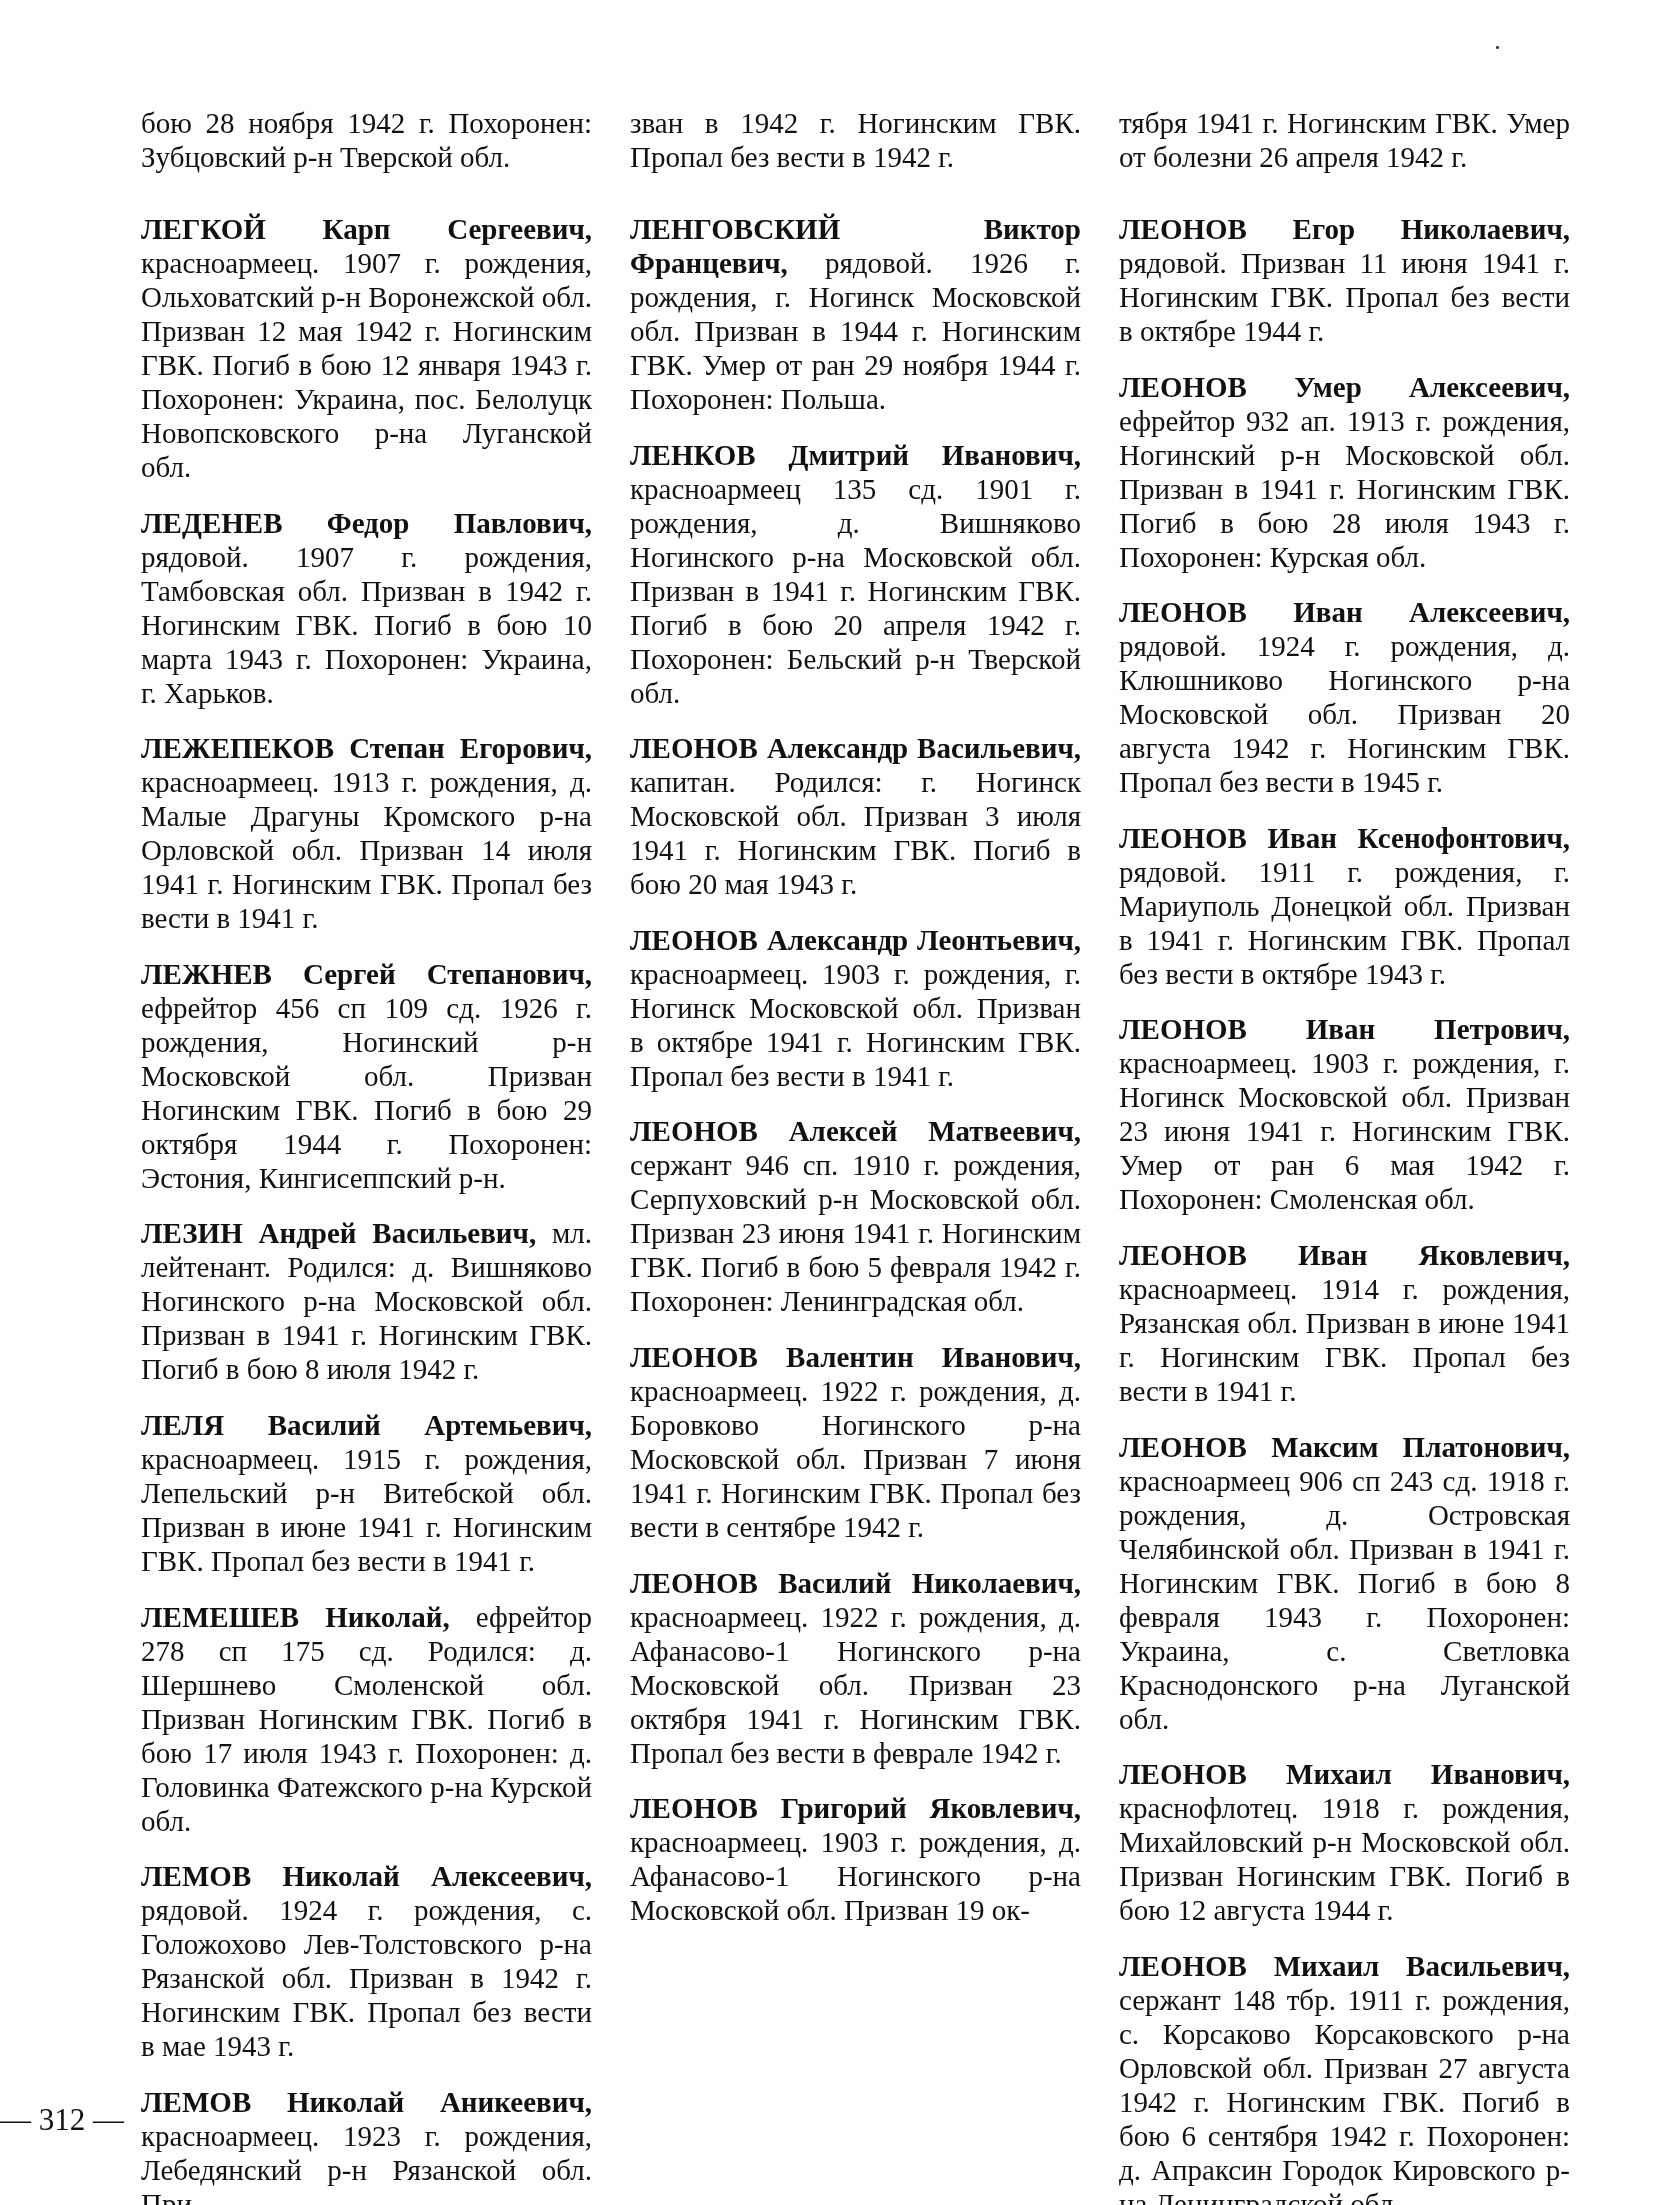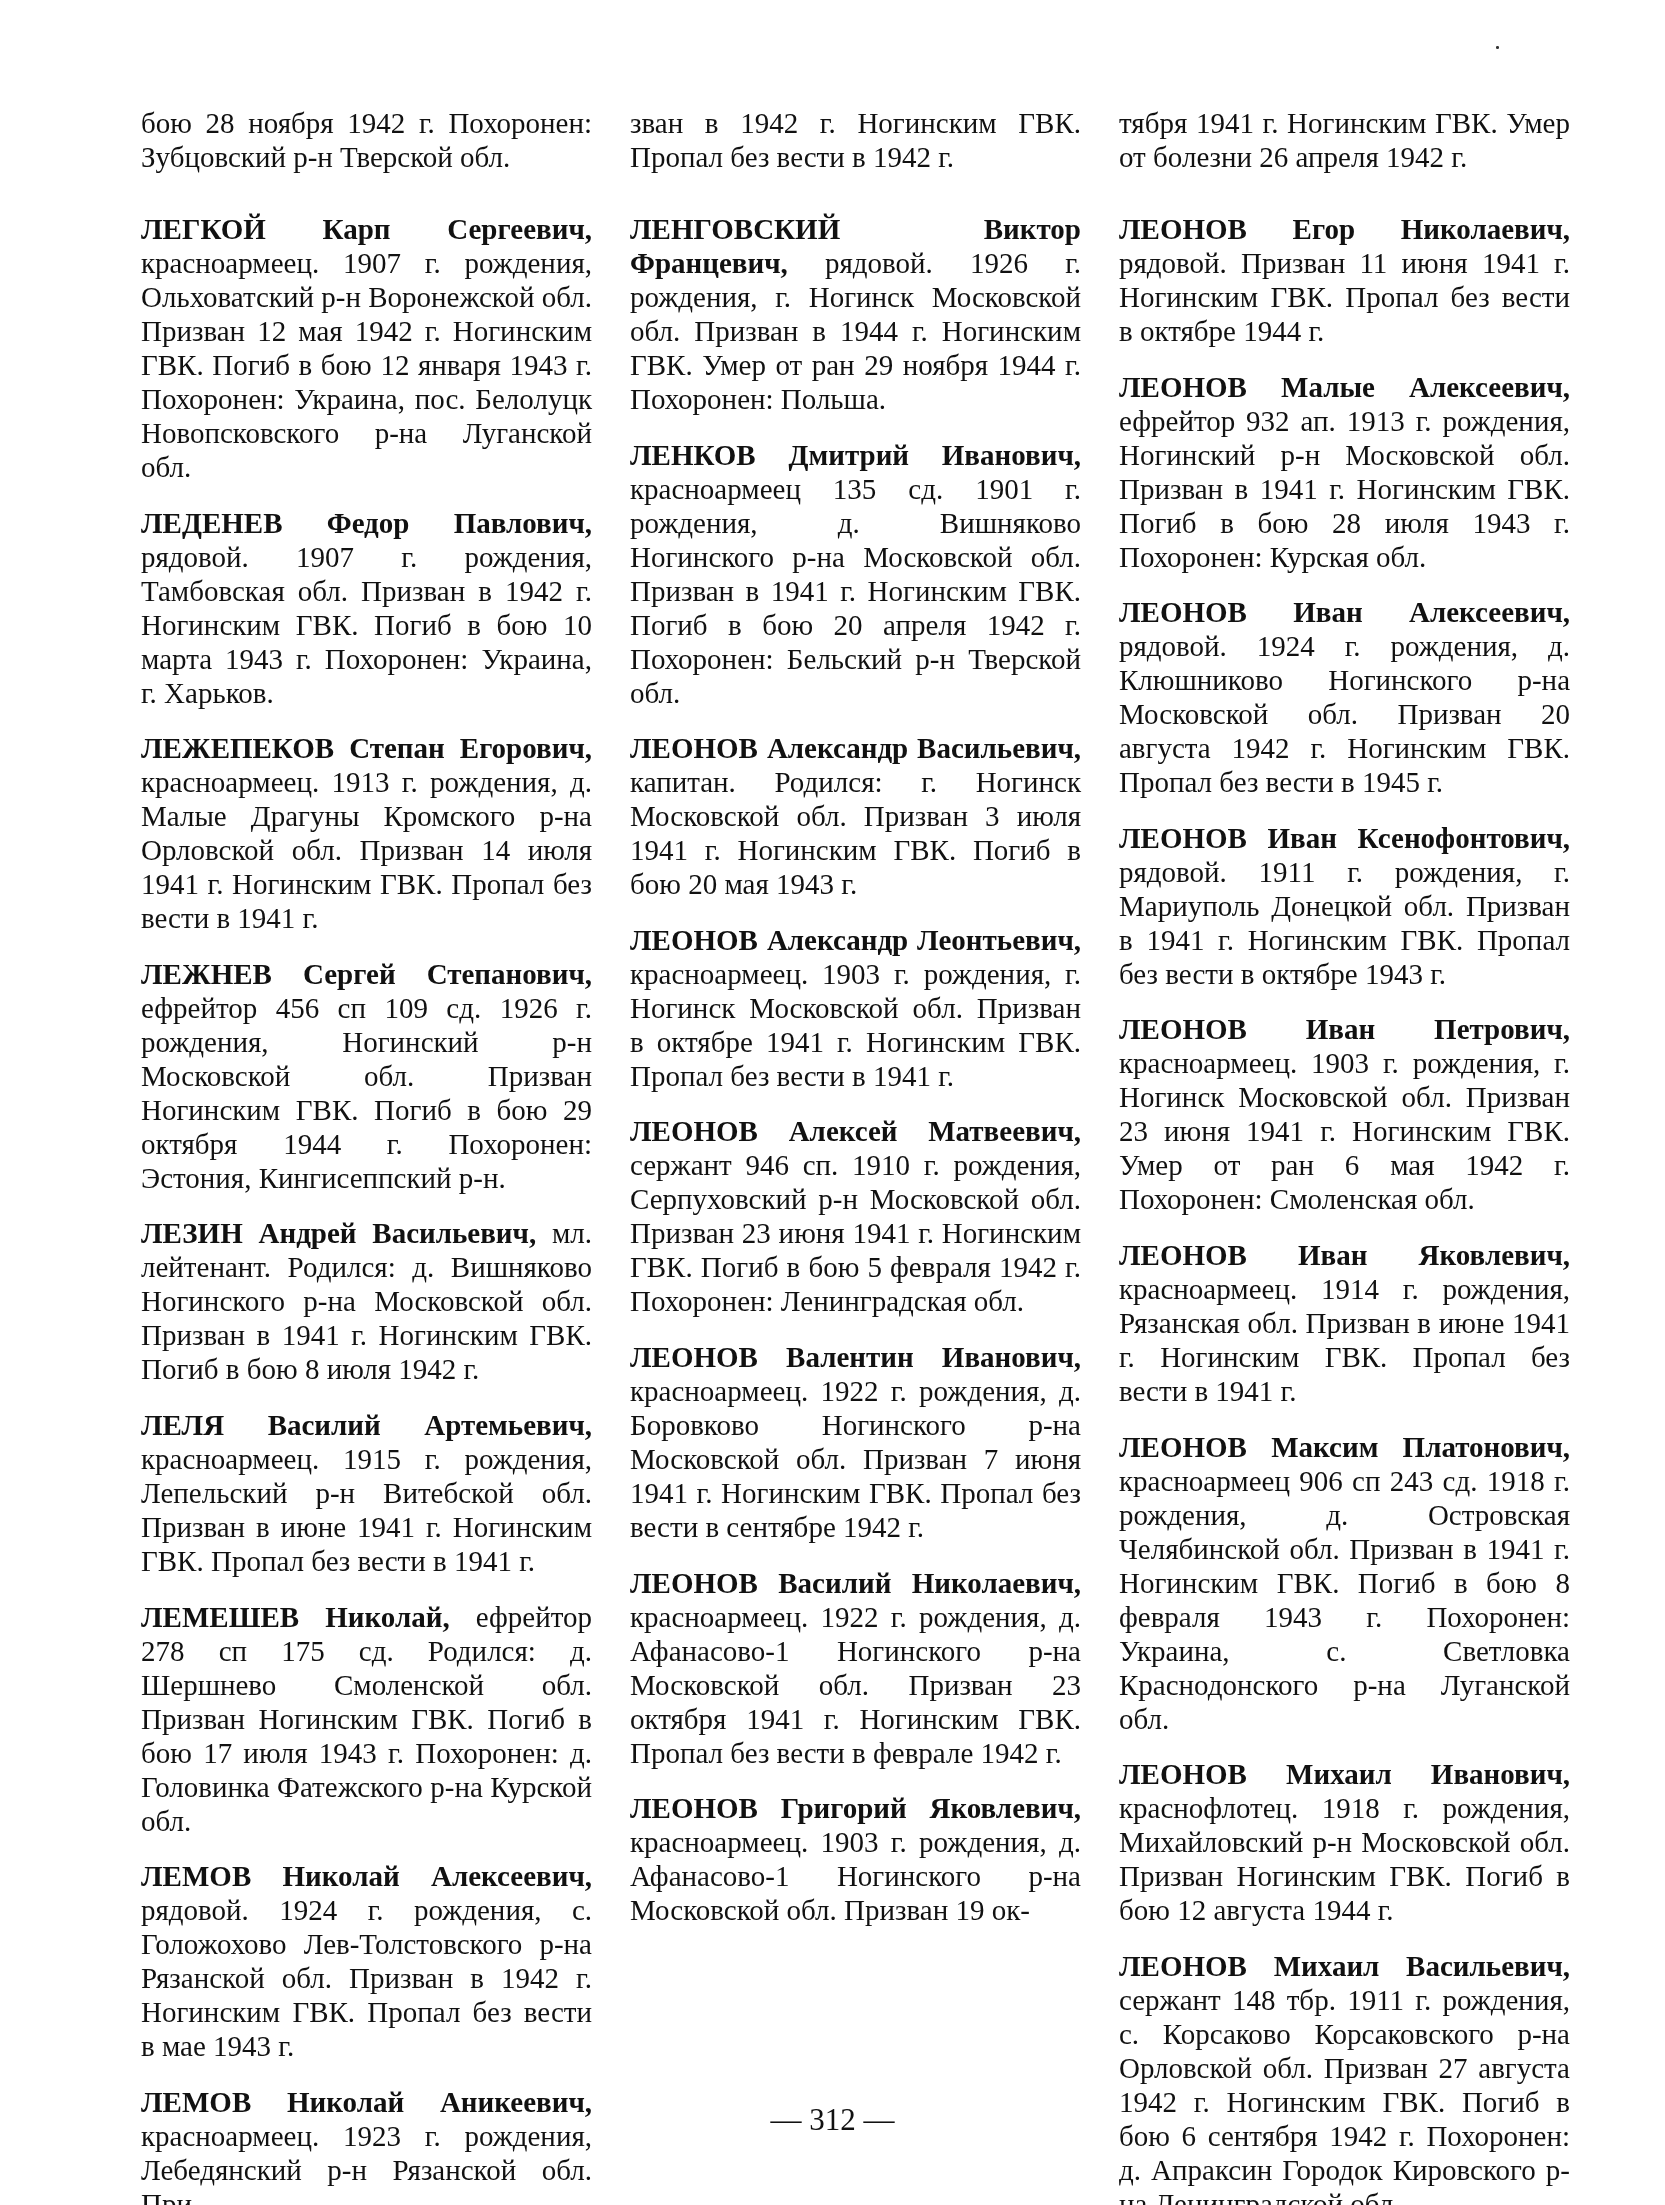--- a/index.html
+++ b/index.html
@@ -4,21 +4,21 @@
 <style>
   html, body { margin: 0; padding: 0; background: #ffffff; }
   body { width: 1665px; height: 2205px; position: relative; overflow: hidden; color: #111; }
   .page { position: absolute; left: 141px; top: 106px; width: 1430px; }
   .columns { display: flex; gap: 38px; align-items: flex-start; }
   .col { width: 451px; font-family: "Liberation Serif", serif; font-size: 29px; line-height: 34px; text-align: justify; }
   .entry { margin: 0 0 21.6px 0; hyphens: manual; }
   .entry .surname { font-weight: bold; margin-top: 25px; }
   .entry .given { font-weight: bold; }
   .cont { margin: 0 0 38px 0; }
-  .page-number { position: absolute; left: 0; width: 1665px; top: 2102px; text-align: center; font-family: "Liberation Serif", serif; font-size: 31px; }
+  .page-number { position: absolute; left: 0; width: 1665px; top: 2102px; font-family: "Liberation Serif", serif; font-size: 31px; }
   .speck { position: absolute; width: 2.7px; height: 2.7px; background: #333; border-radius: 50%; }
 </style>
 </head>
 <body>
 
 <div class="page">
   <div class="columns">
 
     <div class="col">
       <p class="cont">бою 28 ноября 1942 г. Похоронен: Зубцовский р-н Тверской обл.</p>
@@ -41,21 +41,21 @@
       <p class="entry"><span class="surname">ЛЕОНОВ</span> <span class="given">Александр Леонтьевич,</span> <span>красноармеец. 1903 г. рождения, г. Ногинск Московской обл. Призван в октябре 1941 г. Ногинским ГВК. Пропал без вести в 1941 г.</span></p>
       <p class="entry"><span class="surname">ЛЕОНОВ</span> <span class="given">Алексей Матвеевич,</span> <span>сержант 946 сп. 1910 г. рождения, Серпуховский р-н Московской обл. Призван 23 июня 1941 г. Ногинским ГВК. Погиб в бою 5 февраля 1942 г. Похоронен: Ленинградская обл.</span></p>
       <p class="entry"><span class="surname">ЛЕОНОВ</span> <span class="given">Валентин Иванович,</span> <span>красноармеец. 1922 г. рождения, д. Боровково Ногинского р-на Московской обл. Призван 7 июня 1941 г. Ногинским ГВК. Пропал без вести в сентябре 1942 г.</span></p>
       <p class="entry"><span class="surname">ЛЕОНОВ</span> <span class="given">Василий Николаевич,</span> <span>красноармеец. 1922 г. рождения, д. Афанасово-1 Ногинского р-на Московской обл. Призван 23 октября 1941 г. Ногинским ГВК. Пропал без вести в феврале 1942 г.</span></p>
       <p class="entry"><span class="surname">ЛЕОНОВ</span> <span class="given">Григорий Яковлевич,</span> <span>красноармеец. 1903 г. рождения, д. Афанасово-1 Ногинского р-на Московской обл. Призван 19 ок-</span></p>
     </div>
 
     <div class="col">
       <p class="cont">тября 1941 г. Ногинским ГВК. Умер от болезни 26 апреля 1942 г.</p>
       <p class="entry"><span class="surname">ЛЕОНОВ</span> <span class="given">Егор Николаевич,</span> <span>рядовой. Призван 11 июня 1941 г. Ногинским ГВК. Пропал без вести в октябре 1944 г.</span></p>
-      <p class="entry"><span class="surname">ЛЕОНОВ</span> <span class="given">Малые Алексеевич,</span> <span>ефрейтор 932 ап. 1913 г. рождения, Ногинский р-н Московской обл. Призван в 1941 г. Ногинским ГВК. Погиб в бою 28 июля 1943 г. Похоронен: Курская обл.</span></p>
+      <p class="entry"><span class="surname">ЛЕОНОВ</span> <span class="given">Умер Алексеевич,</span> <span>ефрейтор 932 ап. 1913 г. рождения, Ногинский р-н Московской обл. Призван в 1941 г. Ногинским ГВК. Погиб в бою 28 июля 1943 г. Похоронен: Курская обл.</span></p>
       <p class="entry"><span class="surname">ЛЕОНОВ</span> <span class="given">Иван Алексеевич,</span> <span>рядовой. 1924 г. рождения, д. Клюшниково Ногинского р-на Московской обл. Призван 20 августа 1942 г. Ногинским ГВК. Пропал без вести в 1945 г.</span></p>
       <p class="entry"><span class="surname">ЛЕОНОВ</span> <span class="given">Иван Ксенофонтович,</span> <span>рядовой. 1911 г. рождения, г. Мариуполь Донецкой обл. Призван в 1941 г. Ногинским ГВК. Пропал без вести в октябре 1943 г.</span></p>
       <p class="entry"><span class="surname">ЛЕОНОВ</span> <span class="given">Иван Петрович,</span> <span>красноармеец. 1903 г. рождения, г. Ногинск Московской обл. Призван 23 июня 1941 г. Ногинским ГВК. Умер от ран 6 мая 1942 г. Похоронен: Смоленская обл.</span></p>
       <p class="entry"><span class="surname">ЛЕОНОВ</span> <span class="given">Иван Яковлевич,</span> <span>красноармеец. 1914 г. рождения, Рязанская обл. Призван в июне 1941 г. Ногинским ГВК. Пропал без вести в 1941 г.</span></p>
       <p class="entry"><span class="surname">ЛЕОНОВ</span> <span class="given">Максим Платонович,</span> <span>красноармеец 906 сп 243 сд. 1918 г. рождения, д. Островская Челябинской обл. Призван в 1941 г. Ногинским ГВК. Погиб в бою 8 февраля 1943 г. Похоронен: Украина, с. Светловка Краснодонского р-на Луганской обл.</span></p>
       <p class="entry"><span class="surname">ЛЕОНОВ</span> <span class="given">Михаил Иванович,</span> <span>краснофлотец. 1918 г. рождения, Михайловский р-н Московской обл. Призван Ногинским ГВК. Погиб в бою 12 августа 1944 г.</span></p>
       <p class="entry"><span class="surname">ЛЕОНОВ</span> <span class="given">Михаил Васильевич,</span> <span>сержант 148 тбр. 1911 г. рождения, с. Корсаково Корсаковского р-на Орловской обл. Призван 27 августа 1942 г. Ногинским ГВК. Погиб в бою 6 сентября 1942 г. Похоронен: д. Апраксин Городок Кировского р-на Ленинградской обл.</span></p>
     </div>
 
   </div>

